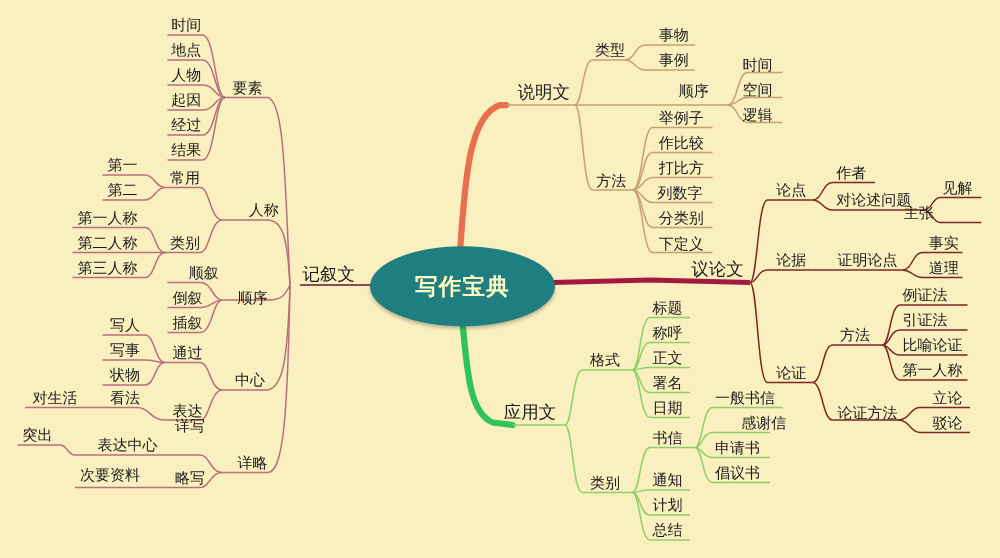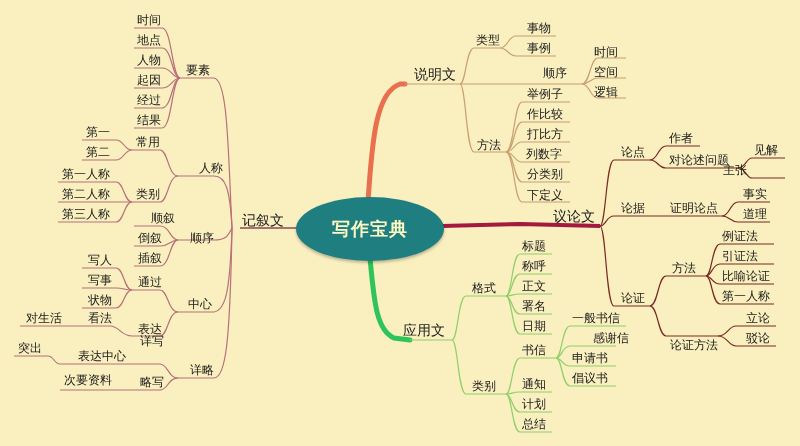--- a/index.html
+++ b/index.html
@@ -194,21 +194,21 @@
 <div class="node" style="left:621px;top:201px">论据</div>
 <div class="node" style="left:670px;top:201px">证明论点</div>
 <div class="node" style="left:743px;top:187px">事实</div>
 <div class="node" style="left:743px;top:207px">道理</div>
 <div class="node" style="left:621px;top:291px">论证</div>
 <div class="node" style="left:672px;top:261px">方法</div>
 <div class="node" style="left:722px;top:229px">例证法</div>
 <div class="node" style="left:722px;top:249px">引证法</div>
 <div class="node" style="left:722px;top:269px">比喻论证</div>
 <div class="node" style="left:722px;top:289px">第一人称</div>
-<div class="node" style="left:670px;top:338px">论证方法</div>
+<div class="node" style="left:670px;top:323px">论证方法</div>
 <div class="node" style="left:746px;top:311px">立论</div>
 <div class="node" style="left:746px;top:331px">驳论</div>
 
 <div class="node l1" style="left:403px;top:322px">应用文</div>
 <div class="node" style="left:472px;top:281px">格式</div>
 <div class="node" style="left:522px;top:239px">标题</div>
 <div class="node" style="left:522px;top:259px">称呼</div>
 <div class="node" style="left:522px;top:279px">正文</div>
 <div class="node" style="left:522px;top:299px">署名</div>
 <div class="node" style="left:522px;top:319px">日期</div>

